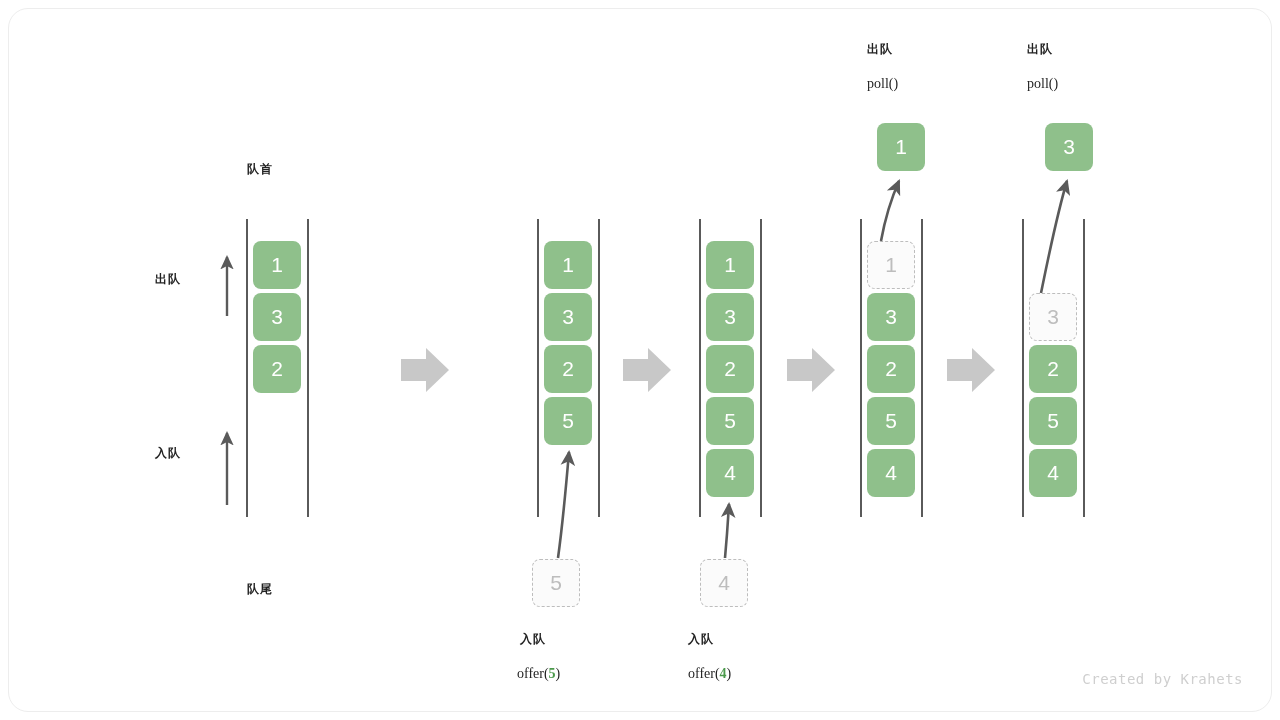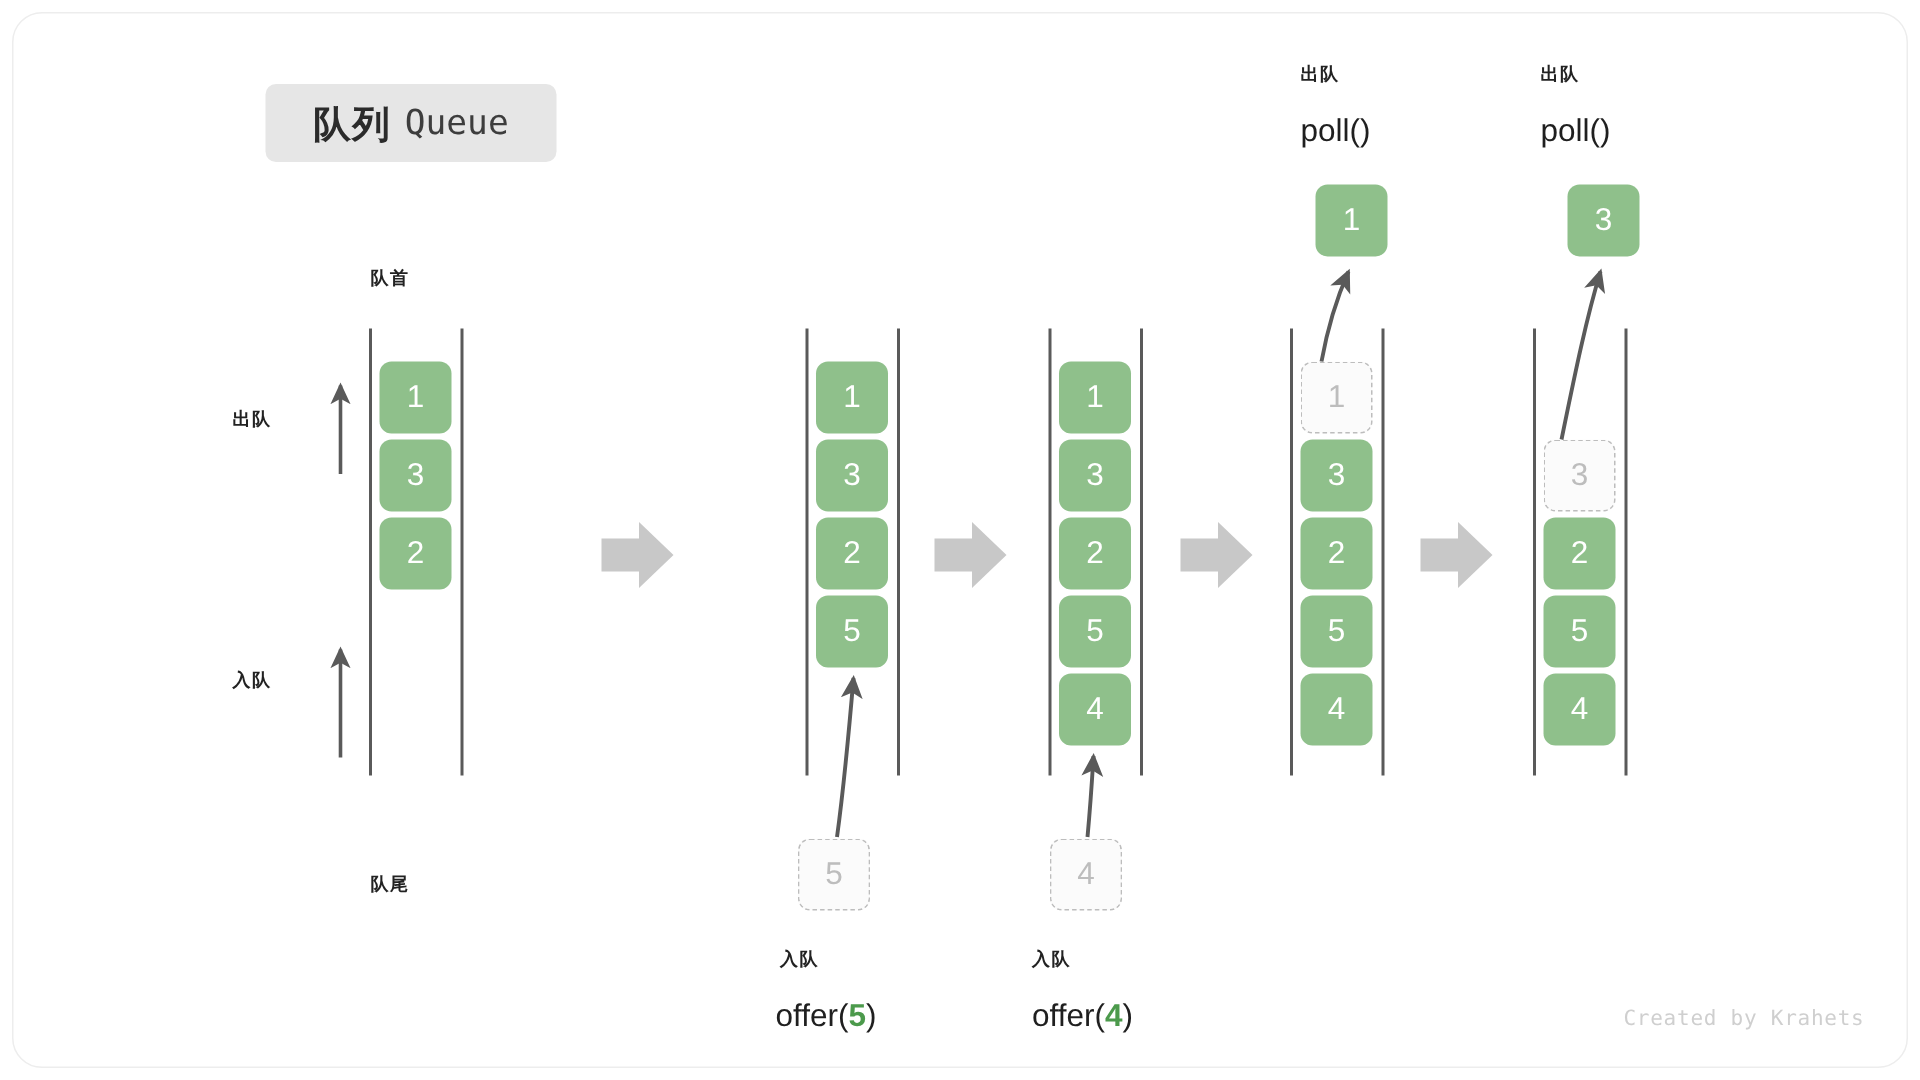--- a/index.html
+++ b/index.html
@@ -57,22 +57,22 @@
   .cn-label {
     position: absolute;
     font-size: 12px;
     font-weight: bold;
     color: #222222;
     white-space: nowrap;
     letter-spacing: 1px;
   }
   .mono-label {
     position: absolute;
-    font-family: Liberation Sans, sans-serif;
-    font-size: 21px;
+    font-family: Liberation Serif, serif;
+    font-size: 14px;
     color: #1f1f1f;
     white-space: nowrap;
     text-align: center;
   }
   .mono-label .num { color: #4c9a4c; font-weight: bold; }
 
   
   .column { position: absolute; }
   .rail {
     position: absolute;
@@ -139,26 +139,22 @@
     color: #cfcfcf;
     letter-spacing: 0.5px;
   }
 </style>
 </head>
 <body>
 
 <div id="page">
   <div class="card">
 
-    <div class="title-badge">
-      <span class="title-cn">队列</span>
-      <span class="title-en">Queue</span>
-    </div>
-
-    <div class="cn-label" style="left:238px; top:168px;font-family:Liberation Mono, monospace;">队首</div>
+
+    <div class="cn-label" style="left:238px; top:152px;font-family:Liberation Mono, monospace;">队首</div>
     <div class="cn-label" style="left:238px; top:572px;">队尾</div>
     <div class="cn-label" style="left:146px; top:262px;">出队</div>
     <div class="cn-label" style="left:146px; top:436px;">入队</div>
 
     <div class="column" style="left:237px; top:210px;">
       <div class="rail left"></div>
       <div class="rail right"></div>
       <div class="cell filled" style="top:22px;">1</div>
       <div class="cell filled" style="top:74px;">3</div>
       <div class="cell filled" style="top:126px;">2</div>

